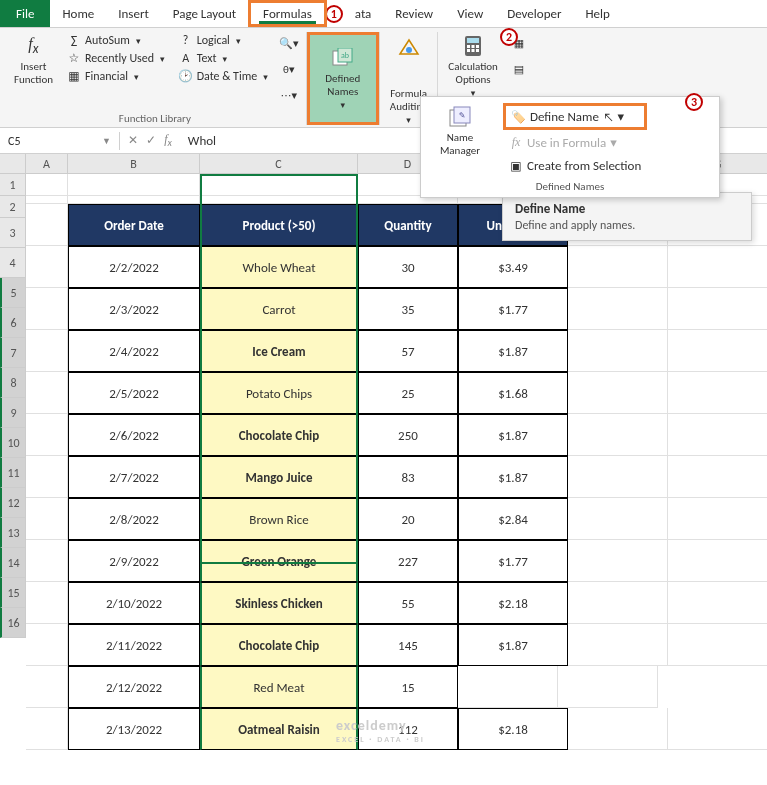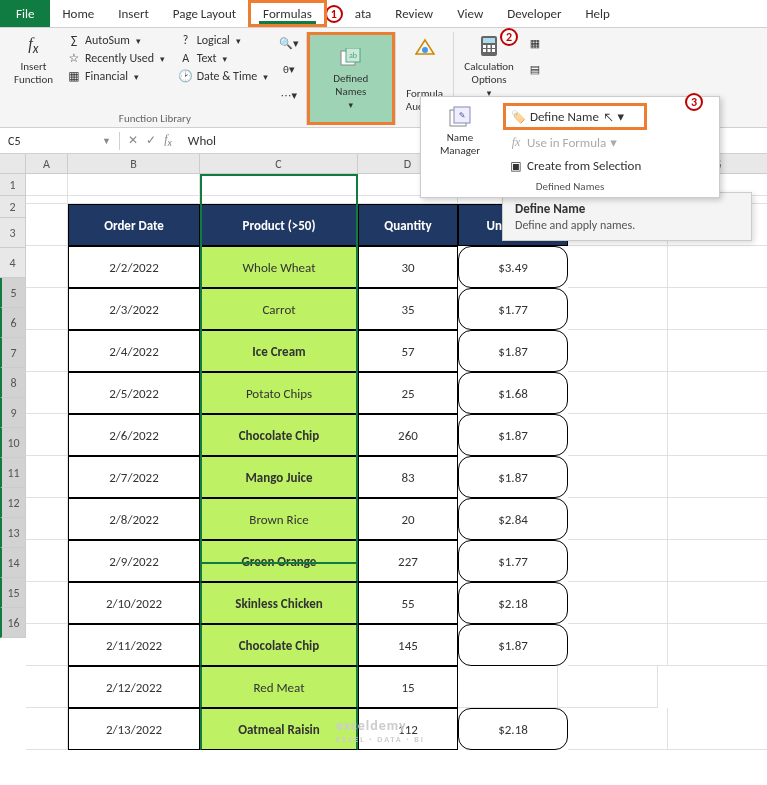--- a/index.html
+++ b/index.html
@@ -79,23 +79,23 @@
 .cD { width: 100px; }
 .cE { width: 110px; }
 .cF { width: 100px; }
 .cG { width: 100px; }
 
 
 .title-cell { background: #203864; color: #fff; font-weight: bold; font-size: 18px; text-decoration: underline; justify-content: center; border: 1px solid #000; }
 .th-cell { background: #203864; color: #fff; font-weight: bold; border: 1px solid #000; justify-content: center; }
 .td-cell { border: 1px solid #000; background: #fff; justify-content: center; }
 .td-cell.c-date { justify-content: center; }
-.td-cell.c-prod { background: #bef264; font-weight: bold; justify-content: center; }
+.td-cell.c-prod { background: #fef9c3; font-weight: bold; justify-content: center; }
 .td-cell.c-qty { justify-content: center; }
-.td-cell.c-price { justify-content: center; border-radius: 13px; }
+.td-cell.c-price { justify-content: center; }
 .td-cell.c-prod.sel-range { border-left: 2px solid #107c41; border-right: 2px solid #107c41; }
 
 .active-cell { position: absolute; border: 2px solid #107c41; pointer-events: none; }
 
 
 .watermark { position: absolute; bottom: 6px; left: 310px; color: #ccc; font-size: 14px; font-weight: bold; letter-spacing: 1px; pointer-events: none; }
 .watermark .sub { font-size: 8px; letter-spacing: 2px; display:block; }
 
 svg { display: block; }
 </style>
@@ -174,21 +174,21 @@
         <div class="tiny-btn">
             <span>⋯</span>
             <span class="chev">▾</span>
           </div>
       </div>
     </div>
     <div class="group-label">Function Library</div>
   </div>
 
   <div class="ribbon-group" style="padding:0;">
-    <div class="big-btn highlighted orange-box" style="height:100%; justify-content:center; width:88px; position:relative;">
+    <div class="big-btn highlighted orange-box" style="height:100%; justify-content:center; width:72px; position:relative;">
       <span class="icon-lg">
         <svg width="22" height="20" viewBox="0 0 22 20">
             <rect x="1" y="3" width="14" height="14" fill="#fff" stroke="#888"></rect>
             <rect x="6" y="0" width="14" height="14" fill="#cfe8d6" stroke="#4a8"></rect>
             <text x="13" y="10" font-size="8" text-anchor="middle" fill="#4a8">ab</text>
           </svg>
       </span>
       <span style="white-space:pre-line;">Defined
 Names</span>
       <span class="chev">▾</span>
@@ -390,21 +390,21 @@
           <div class="cell cC td-cell c-prod sel-range" style="font-weight: normal;">Potato Chips</div>
           <div class="cell cD td-cell c-qty">25</div>
           <div class="cell cE td-cell c-price">$1.68</div>
           <div class="cell cF"></div>
           <div class="cell cG"></div>
         </div>
         <div class="grid-row">
           <div class="cell cA"></div>
           <div class="cell cB td-cell c-date">2/6/2022</div>
           <div class="cell cC td-cell c-prod sel-range">Chocolate Chip</div>
-          <div class="cell cD td-cell c-qty">260</div>
+          <div class="cell cD td-cell c-qty">250</div>
           <div class="cell cE td-cell c-price">$1.87</div>
           <div class="cell cF"></div>
           <div class="cell cG"></div>
         </div>
         <div class="grid-row">
           <div class="cell cA"></div>
           <div class="cell cB td-cell c-date">2/7/2022</div>
           <div class="cell cC td-cell c-prod sel-range">Mango Juice</div>
           <div class="cell cD td-cell c-qty">83</div>
           <div class="cell cE td-cell c-price">$1.87</div>

